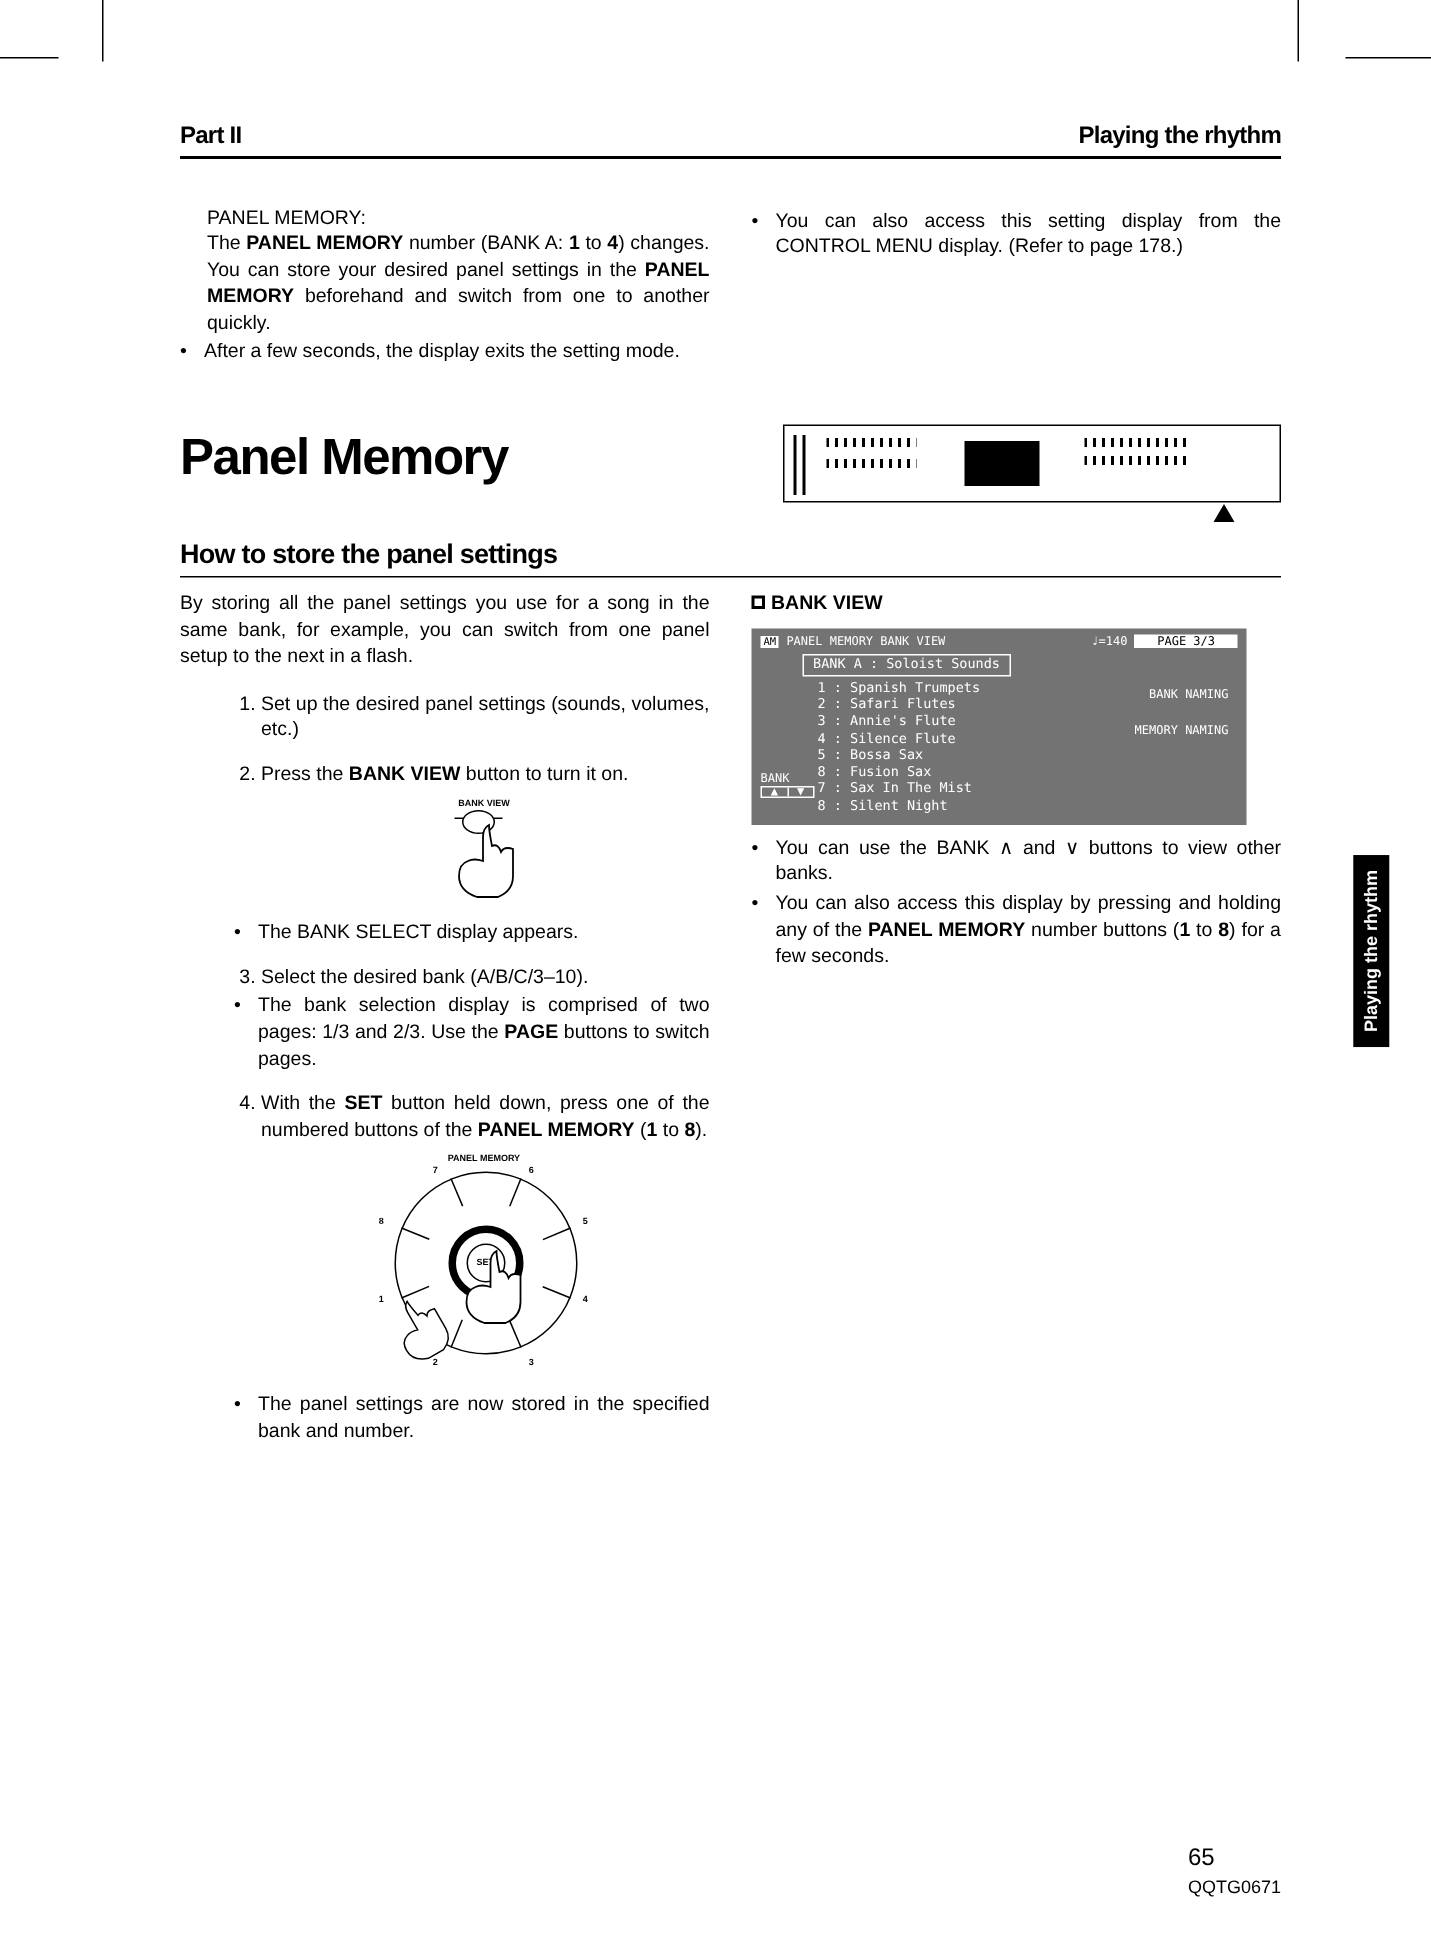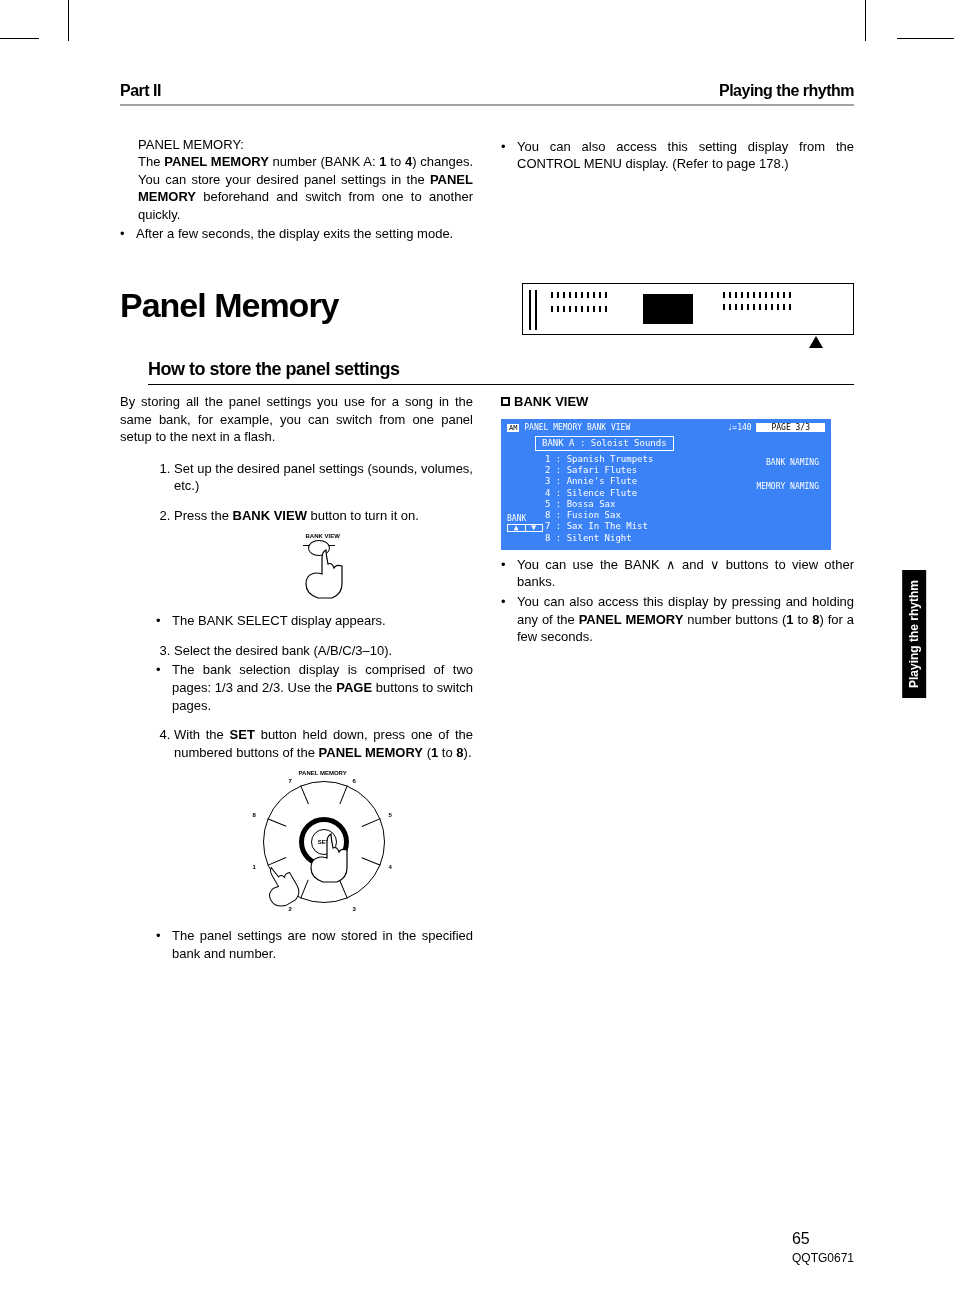--- a/index.html
+++ b/index.html
@@ -23,21 +23,21 @@
     width: 30px; height: 30px;
     border-color: #000;
   }
   .crop-tl { top: -1px; left: 38px; border-right: 1px solid #000; height: 42px;}
   .crop-tl2 { position:absolute; top: 38px; left:-1px; border-bottom:1px solid #000; width:40px; height:0; }
   .crop-tr { top: -1px; right: 58px; border-left: 1px solid #000; height:42px;}
   .crop-tr2 { position:absolute; top: 38px; right:-1px; border-bottom:1px solid #000; width:58px; height:0;}
   .header-row {
     display: flex;
     justify-content: space-between;
-    border-bottom: 2px solid #a3a3a3;
+    border-bottom: 2px solid #000000;
     padding-bottom: 2px;
     margin-bottom: 30px;
   }
   .header-row div {
     font-weight: bold;
     font-size: 16px;
     font-family: Arial, sans-serif;
     letter-spacing: -0.5px;
   }
   .header-row .hr-right { font-size:16px; }
@@ -97,21 +97,21 @@
   ol.steps > li { margin-bottom: 12px; padding-left: 0px;}
   .justify { text-align: justify; text-justify: inter-word; }
   .bank-view-illus {
     width: 100px; height: 70px; margin: 8px auto 10px auto; position: relative;
   }
   .bank-view-label { font-size: 6px; font-weight: bold; position:absolute; top:0; left:32px;}
   .bank-view-circ { position:absolute; top:8px; left:34px; width:20px;height:14px;border:1px solid #000;border-radius:50%;}
   .bank-view-circ::before{content:"";position:absolute;left:-6px;top:4px;width:6px;height:0;border-top:1px solid #000;}
   .bank-view-circ::after{content:"";position:absolute;right:-6px;top:4px;width:6px;height:0;border-top:1px solid #000;}
   .screen {
-    background:#3b82f6; color:#fff; font-family: monospace;
+    background:#737373; color:#fff; font-family: monospace;
     font-size:9px; padding:4px 6px 6px 6px; width: 330px;
     box-sizing: border-box; line-height:1.25;
   }
   .screen .scr-header{ display:flex; justify-content:space-between; font-size:8px; margin-bottom:2px;}
   .screen .scr-header .pg{background:#fff;color:#000;padding:0 15px;}
   .screen .scr-header .icon{background:#fff;color:#000;padding:0 2px;font-size:7px;}
   .screen .bank-title{ border:1px solid #fff; display:inline-block; padding:1px 6px; margin:1px 0 3px 28px;}
   .screen .mem-list{ margin-left: 38px;}
   .screen .side-btn{ position:absolute; right:6px; font-size:8px;}
   .screen-wrap{ position:relative; }
@@ -185,21 +185,21 @@
   <div style="display:flex;align-items:flex-end;gap:20px;margin-top:18px;">
     <div class="section-title">Panel Memory</div>
     <div style="flex:1;position:relative;">
       <div class="device-illus">
         <div class="device-arrow"></div>
       </div>
     </div>
   </div>
 
 
-  <div class="sub-title" style="margin-top:22px;margin-left:28px;">How to store the panel settings</div>
+  <div class="sub-title" style="margin-top:22px;">How to store the panel settings</div>
 
   <div class="two-col">
 
     <div class="col">
       <div class="justify">By storing all the panel settings you use for a song in the same bank, for example, you can switch from one panel setup to the next in a flash.</div>
 
       <ol class="steps" style="margin-top:14px;margin-left:36px;">
         <li>
             <span class="justify" style="display:block">Set up the desired panel settings (sounds, volumes, etc.)</span>
           </li>

